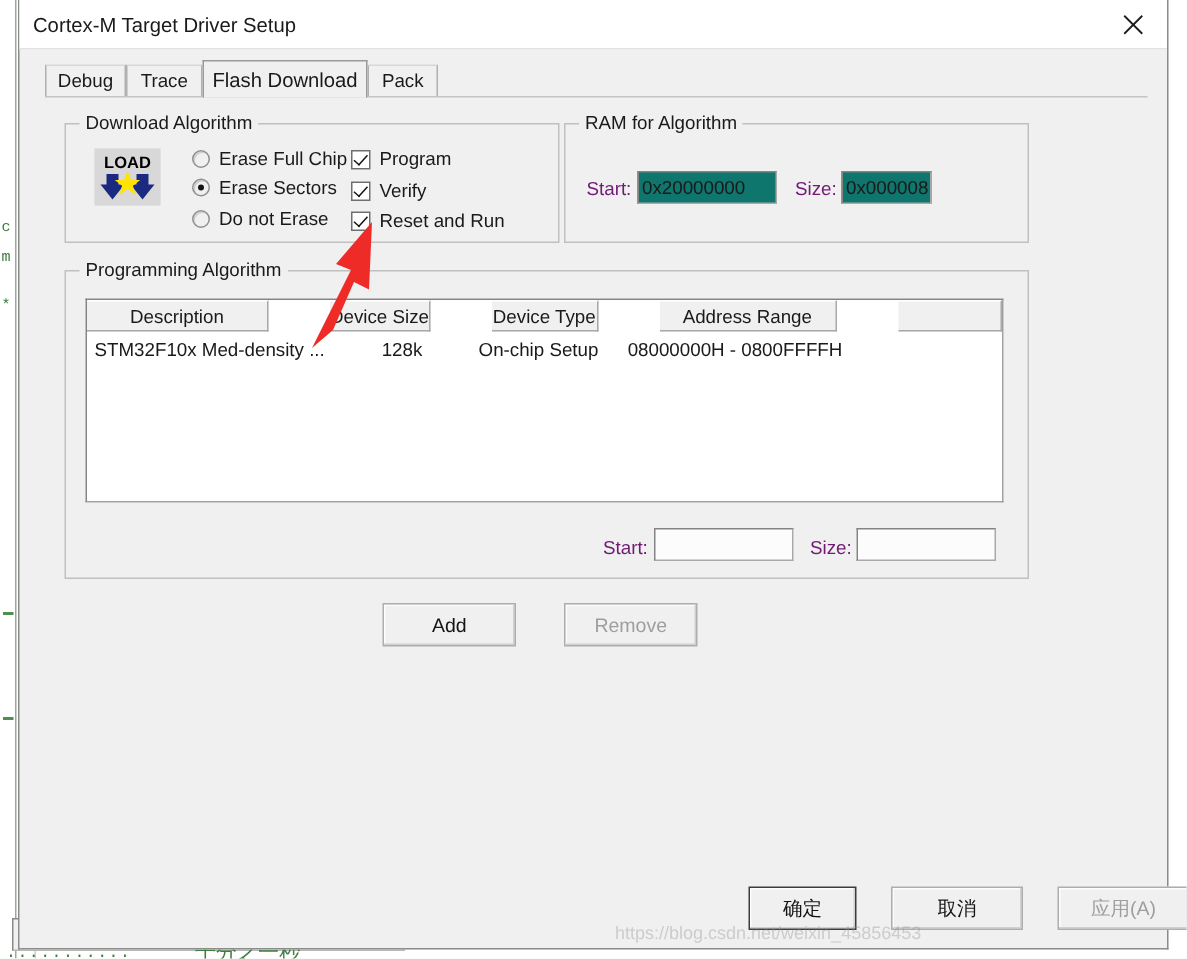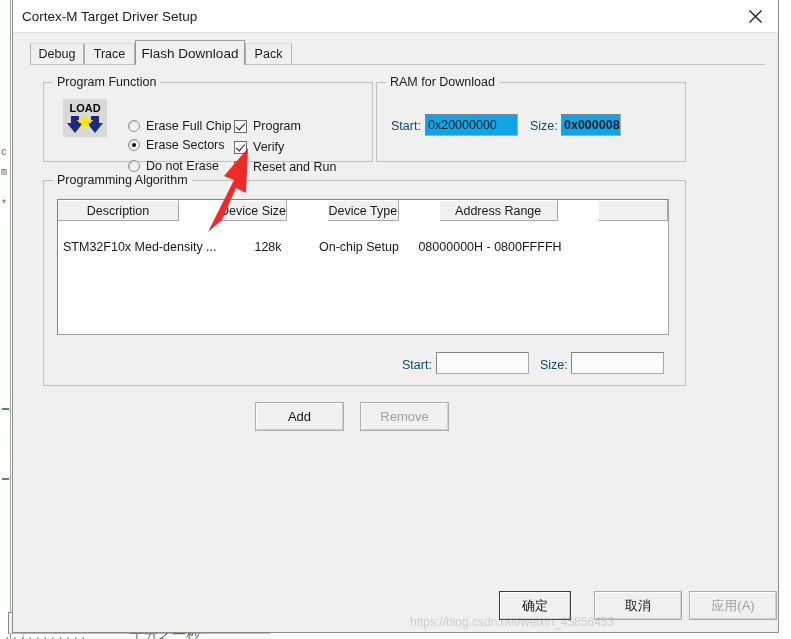--- a/index.html
+++ b/index.html
@@ -106,21 +106,21 @@
 
   
   #load-icon {
     position: absolute; left: 50px; top: 99px; width: 44px; height: 38px;
     background: #d8d8d8;
   }
 
   
   .radio-row, .check-row {
     position: absolute; display: flex; align-items: center;
-    font-size: 12.5px; color: #1a1a1a; white-space: nowrap; cursor: pointer; margin-top: 20px;
+    font-size: 12.5px; color: #1a1a1a; white-space: nowrap; cursor: pointer;
   }
   .radio-mark {
     width: 12px; height: 12px; border-radius: 50%;
     border: 1px solid #909090; background: #f0f0f0;
     margin-right: 6px; position: relative; flex: none;
     box-shadow: inset 1px 1px 0 #cfcfcf;
   }
   .radio-mark.checked::after {
     content: ''; position: absolute; left: 3px; top: 3px;
     width: 4px; height: 4px; border-radius: 50%; background: #141414;
@@ -131,24 +131,24 @@
   }
   .check-mark.checked::after {
     content: ''; position: absolute; left: 3px; top: 0px;
     width: 4px; height: 8px;
     border: solid #141414; border-width: 0 1.6px 1.6px 0;
     transform: rotate(42deg);
   }
 
   
   .fieldlabel {
-    position: absolute; font-size: 12.5px; color: #0c4a6e; white-space: nowrap; text-align: right;
+    position: absolute; font-size: 12.5px; color: #701a75; white-space: nowrap; text-align: right;
   }
   .textfield {
-    position: absolute; background: #0ea5e9;
+    position: absolute; background: #0f766e;
     border: 1px solid #a9a9a9;
     border-top-color: #848484; border-left-color: #848484;
     font-size: 12.5px; color: #1a1a1a;
     padding: 0 2px; line-height: 20px; overflow: hidden; white-space: nowrap;
     cursor: text;
   }
   .textfield.empty { background: #fcfcfc; }
 
   
   #algo-table {
@@ -173,21 +173,21 @@
   }
 
   
   .pushbtn {
     position: absolute; background: #f0f0f0;
     border: 1px solid #adadad;
     display: flex; align-items: center; justify-content: center;
     font-size: 13px; color: #141414; white-space: nowrap; cursor: pointer;
     box-shadow: inset -1px -1px 0 #d0d0d0, inset 1px 1px 0 #fdfdfd;
   }
-  .pushbtn.disabled { color: #9e9e9e; }
+  .pushbtn.disabled { color: #9e9e9e; margin-left: 16px; }
   .pushbtn.default { border: 1px solid #3c3c3c; }
 
   
   #red-arrow { position: absolute; left: 196px; top: 146px; width: 90px; height: 90px; pointer-events: none; }
 
   
   #watermark {
     position: absolute; left: 410px; top: 615px;
     font-size: 12px; color: rgba(150,150,150,0.40);
     white-space: nowrap; letter-spacing: 0px;
@@ -225,21 +225,21 @@
 
   <div id="tabstrip">
     <div class="tab" style="left:0px; width:54px;">Debug</div>
     <div class="tab" style="left:54px; width:51px;">Trace</div>
     <div class="tab active" style="left:105px; width:110px;">Flash Download</div>
     <div class="tab" style="left:215px; width:47px;">Pack</div>
   </div>
   <div id="tab-underline"></div>
 
   <div class="group" style="left:30px; top:82px; width:330px; height:80px;">
-    <div class="group-title">Program Function</div>
+    <div class="group-title">Download Algorithm</div>
   </div>
 
   <div id="load-icon">
     <svg width="44" height="38" viewBox="0 0 44 38" aria-hidden="true">
       <rect x="0" y="0" width="44" height="38" fill="#d8d8d8"></rect>
       <text x="22" y="13" font-family="Liberation Sans, sans-serif" font-size="11" font-weight="bold" fill="#000000" text-anchor="middle">LOAD</text>
       <polygon points="8,17 16,17 16,24 20,24 12,34 4,24 8,24" fill="#1b2a80"></polygon>
       <polygon points="28,17 36,17 36,24 40,24 32,34 24,24 28,24" fill="#1b2a80"></polygon>
       <polygon points="22,15 24.4,21 30.5,21 25.6,24.8 27.6,31 22,27 16.4,31 18.4,24.8 13.5,21 19.6,21" fill="#ffe400"></polygon>
     </svg>
@@ -265,40 +265,40 @@
   <div class="check-row" style="left:221px; top:120px;">
     <span class="check-mark checked"></span>
     <span>Verify</span>
   </div>
   <div class="check-row" style="left:221px; top:140px;">
     <span class="check-mark checked"></span>
     <span>Reset and Run</span>
   </div>
 
   <div class="group" style="left:363px; top:82px; width:310px; height:80px;">
-    <div class="group-title">RAM for Download</div>
+    <div class="group-title">RAM for Algorithm</div>
   </div>
   <div class="fieldlabel" style="left:378px; top:119px;">Start:</div>
   <div class="textfield" style="left:412px; top:114px; width:93px; height:22px;">0x20000000</div>
   <div class="fieldlabel" style="left:517px; top:119px;">Size:</div>
-  <div class="textfield" style="left:548px; top:114px; width:60px; height:22px;font-weight:bold;">0x000008</div>
+  <div class="textfield" style="left:548px; top:114px; width:60px; height:22px;">0x000008</div>
 
   <div class="group" style="left:30px; top:180px; width:643px; height:206px;">
     <div class="group-title">Programming Algorithm</div>
   </div>
 
   <div id="algo-table">
     <div id="algo-header">
       <div class="th" style="width:168px;">Description</div>
       <div class="th" style="width:84px;">Device Size</div>
       <div class="th" style="width:98px;">Device Type</div>
       <div class="th" style="width:164px;">Address Range</div>
       <div class="th" style="width:96px;"></div>
     </div>
-    <div class="trow" style="margin-top:16px;">
+    <div class="trow" style="margin-top:2px;">
       <div class="td" style="width:168px; padding-left:5px;">STM32F10x Med-density ...</div>
       <div class="td" style="width:84px; justify-content:center;">128k</div>
       <div class="td" style="width:98px; justify-content:center;">On-chip Setup</div>
       <div class="td" style="width:164px; justify-content:center;">08000000H - 0800FFFFH</div>
       <div class="td" style="width:96px;"></div>
     </div>
   </div>
 
   <div class="fieldlabel" style="left:389px; top:358px;">Start:</div>
   <div class="textfield empty" style="left:423px; top:352px; width:93px; height:22px;"></div>

